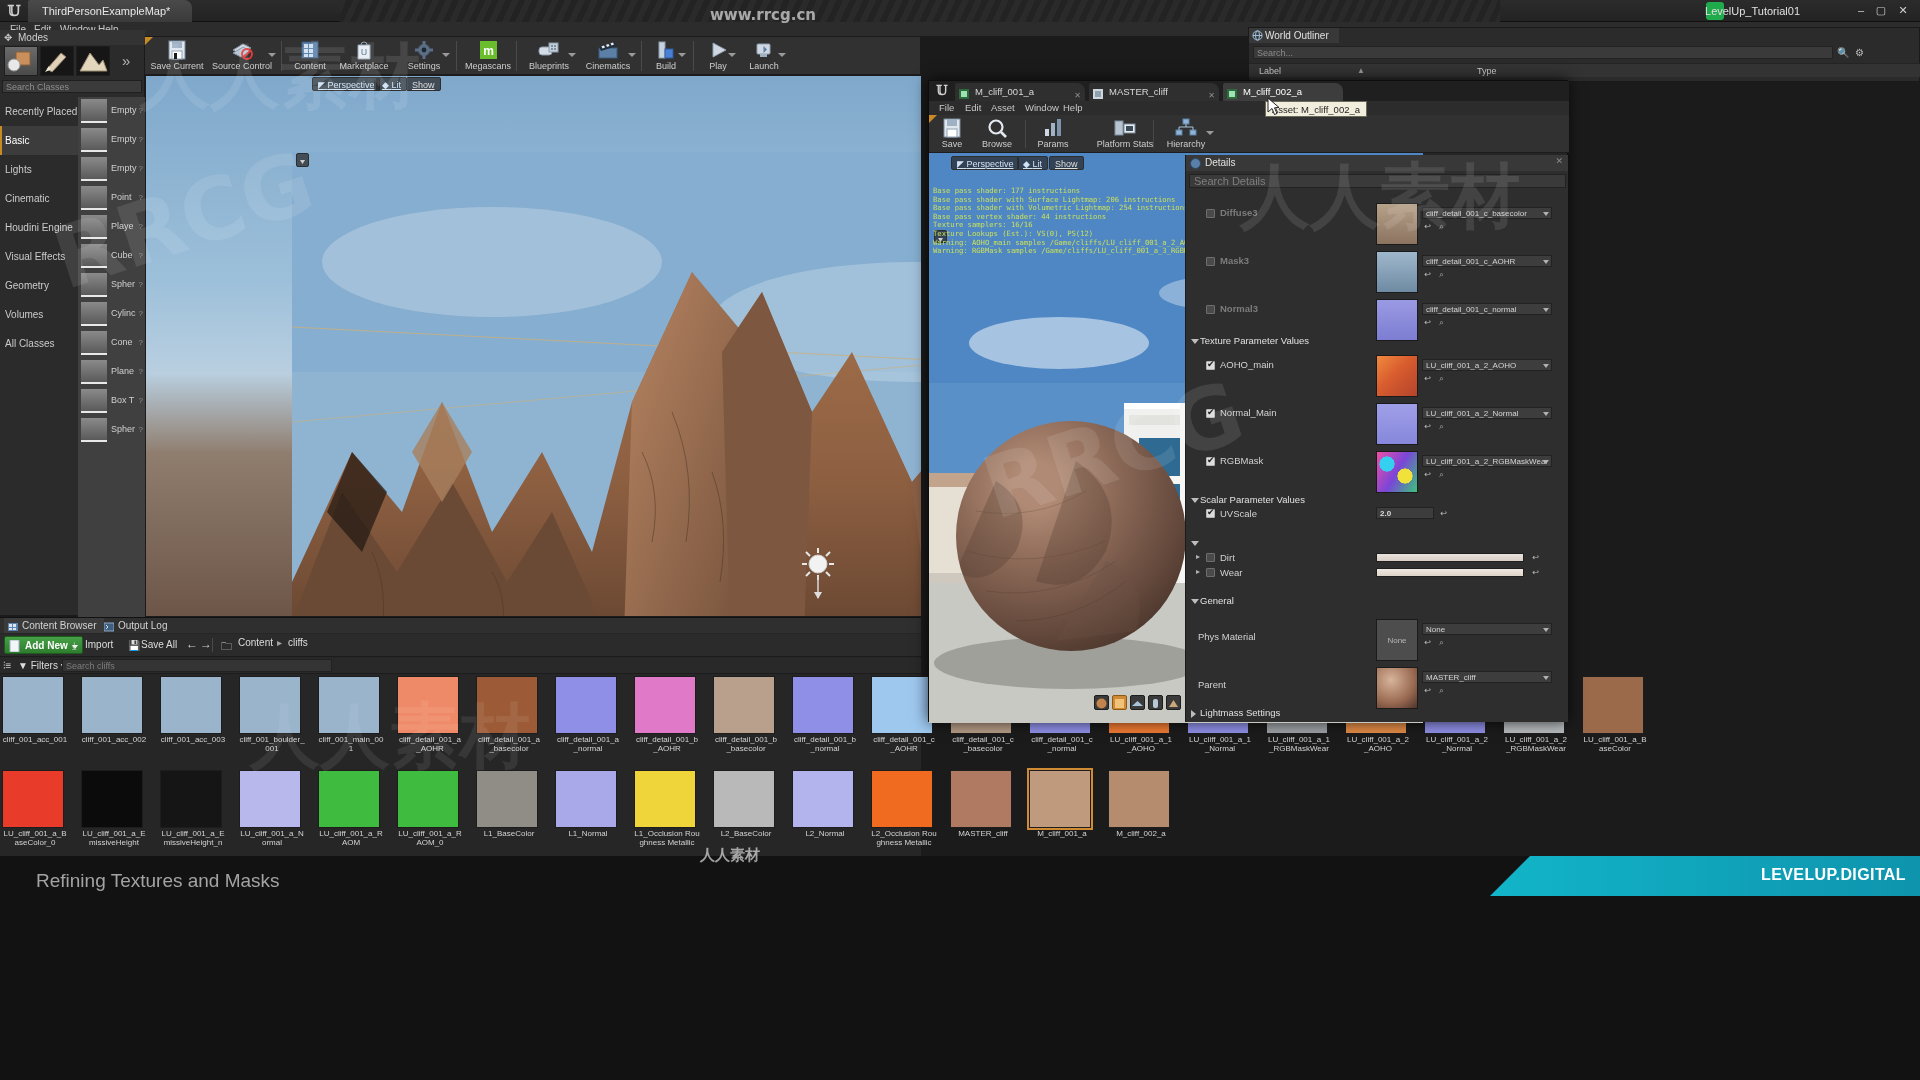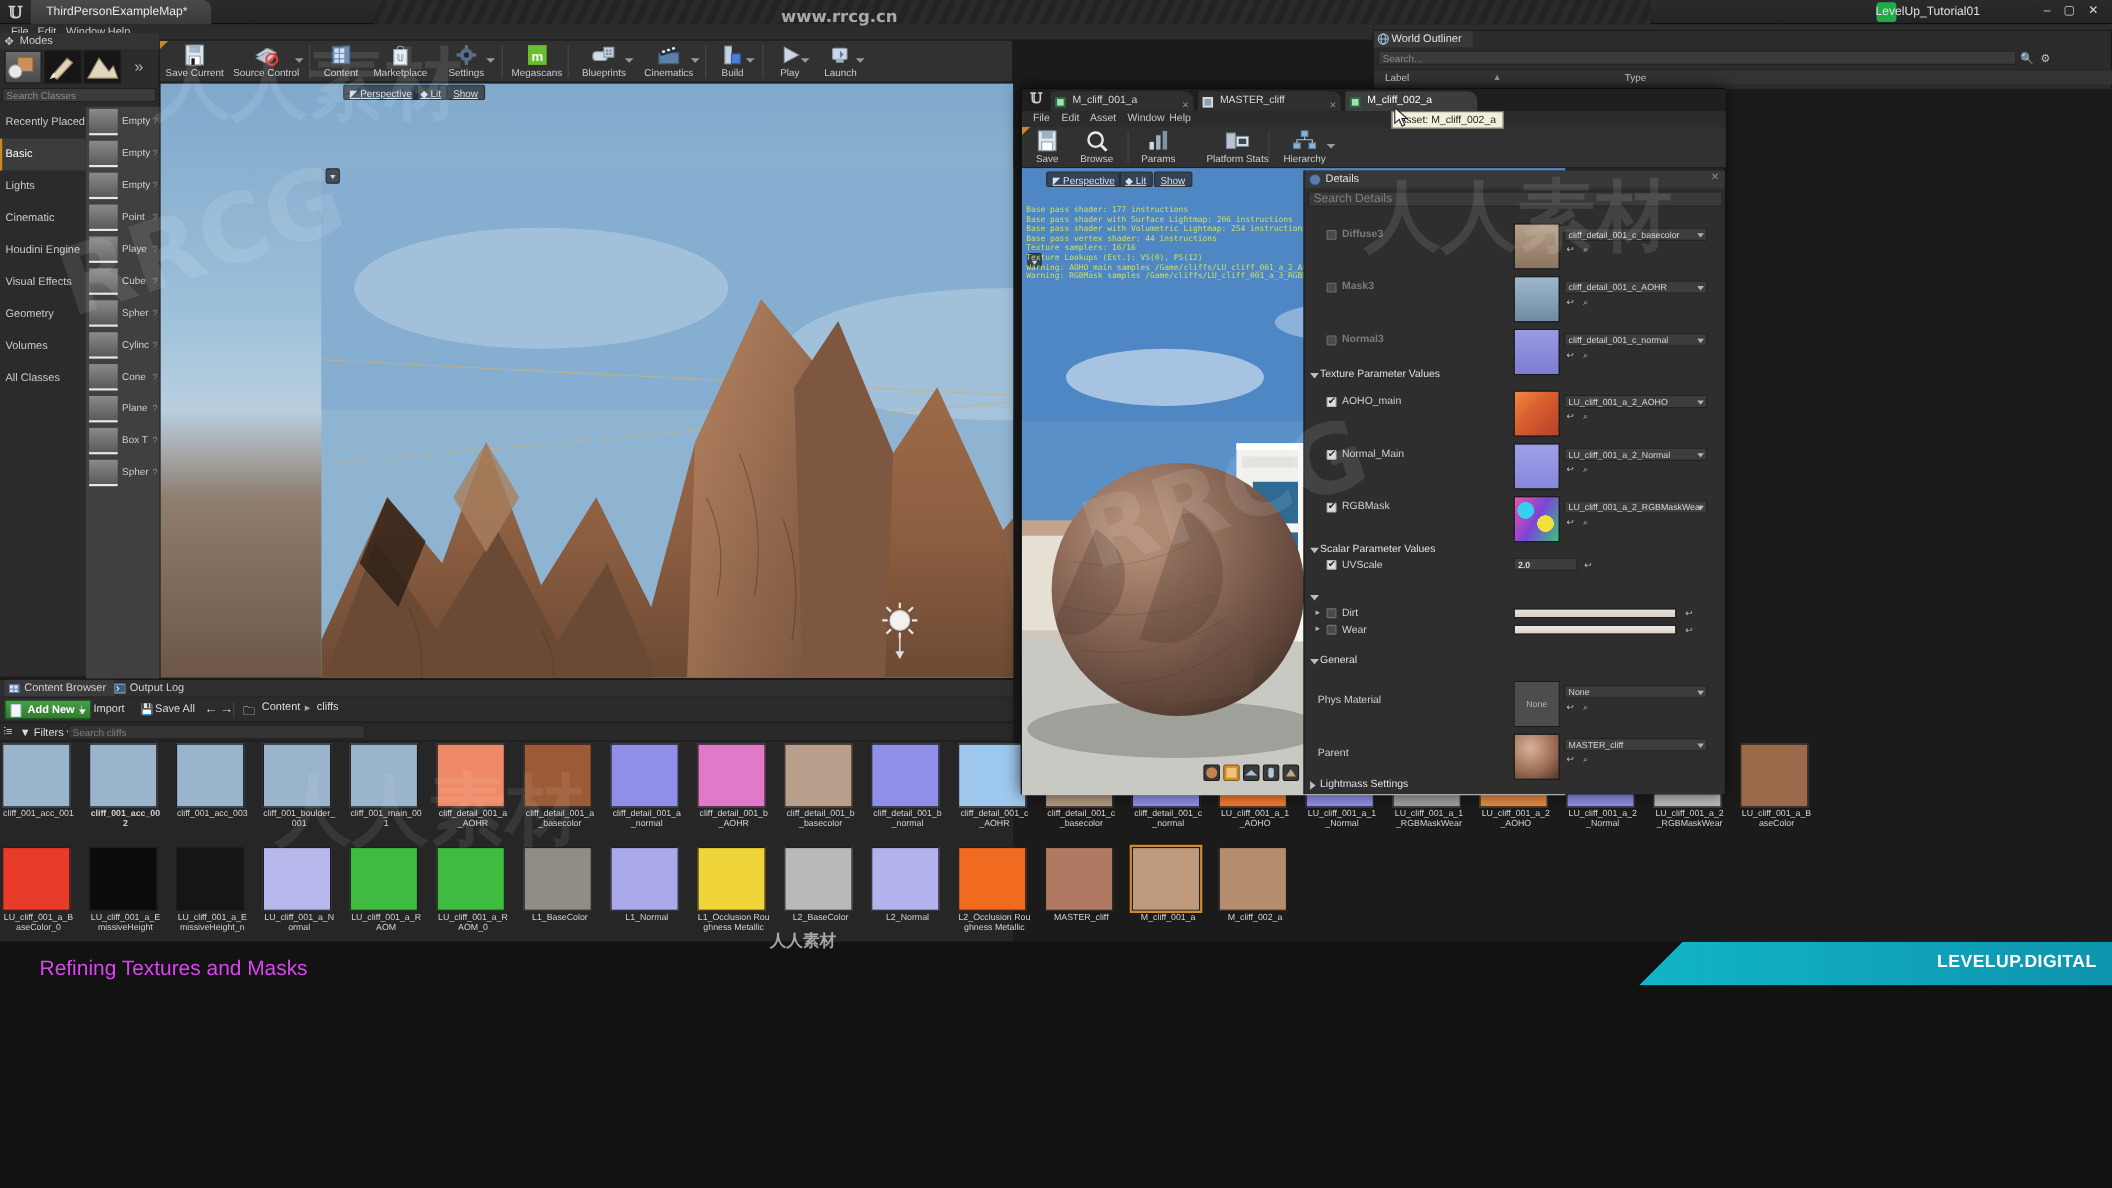--- a/index.html
+++ b/index.html
@@ -171,21 +171,21 @@
   .colorbar { position:absolute; height:9px; border:1px solid #1f1f1f;
       background:linear-gradient(#e9e2dc,#d9cfc6);}
 
   
   #tooltip { left:1265px; top:101px; height:16px; line-height:16px; padding:0 6px;
       background:#f2eedd; border:1px solid #6a6a58; color:#1d1d1d; font-size:9.5px; z-index:60;}
   #cursor { left:1267px; top:97px; z-index:61; }
 
   
   #caption { left:0; top:856px; width:1920px; height:224px; background:#121212; }
-  #cap-text { left:36px; top:14px; font-size:19px; color:#d946ef; }
+  #cap-text { left:36px; top:14px; font-size:19px; color:#a3a3a3; }
   #logo-wedge { right:0; top:0; width:430px; height:40px;
       background:linear-gradient(90deg,#12b5c9,#0e94ad); clip-path:polygon(40px 0,100% 0,100% 100%,0 100%);}
   #logo-text { right:14px; top:10px; font-size:16px; font-weight:bold; color:#ffffff; letter-spacing:.4px;}
 
   
   .wm { position:absolute; color:rgba(255,255,255,.13); font-weight:bold; pointer-events:none;
         font-family:"DejaVu Sans", sans-serif; }
 </style>
 </head>
 <body>
@@ -600,21 +600,21 @@
         <span>▾</span>
       </div>
       <div id="cbsearch" class="abs">Search cliffs</div>
     </div>
 
     <div id="assetgrid" class="abs">
         <div class="asset" style="left: 2px; top: 0px;">
           <div class="thumb" style="background: rgb(154, 180, 204);"></div>
           <div class="nm">cliff_001_acc_001</div>
         </div>
-        <div class="asset" style="left: 81px; top: 0px; font-weight: bold;">
+        <div class="asset" style="left: 81px; top: 0px;">
           <div class="thumb" style="background: rgb(154, 180, 204);"></div>
           <div class="nm">cliff_001_acc_002</div>
         </div>
         <div class="asset" style="left: 160px; top: 0px;">
           <div class="thumb" style="background: rgb(154, 180, 204);"></div>
           <div class="nm">cliff_001_acc_003</div>
         </div>
         <div class="asset" style="left: 239px; top: 0px;">
           <div class="thumb" style="background: rgb(154, 180, 204);"></div>
           <div class="nm">cliff_001_boulder_001</div>

